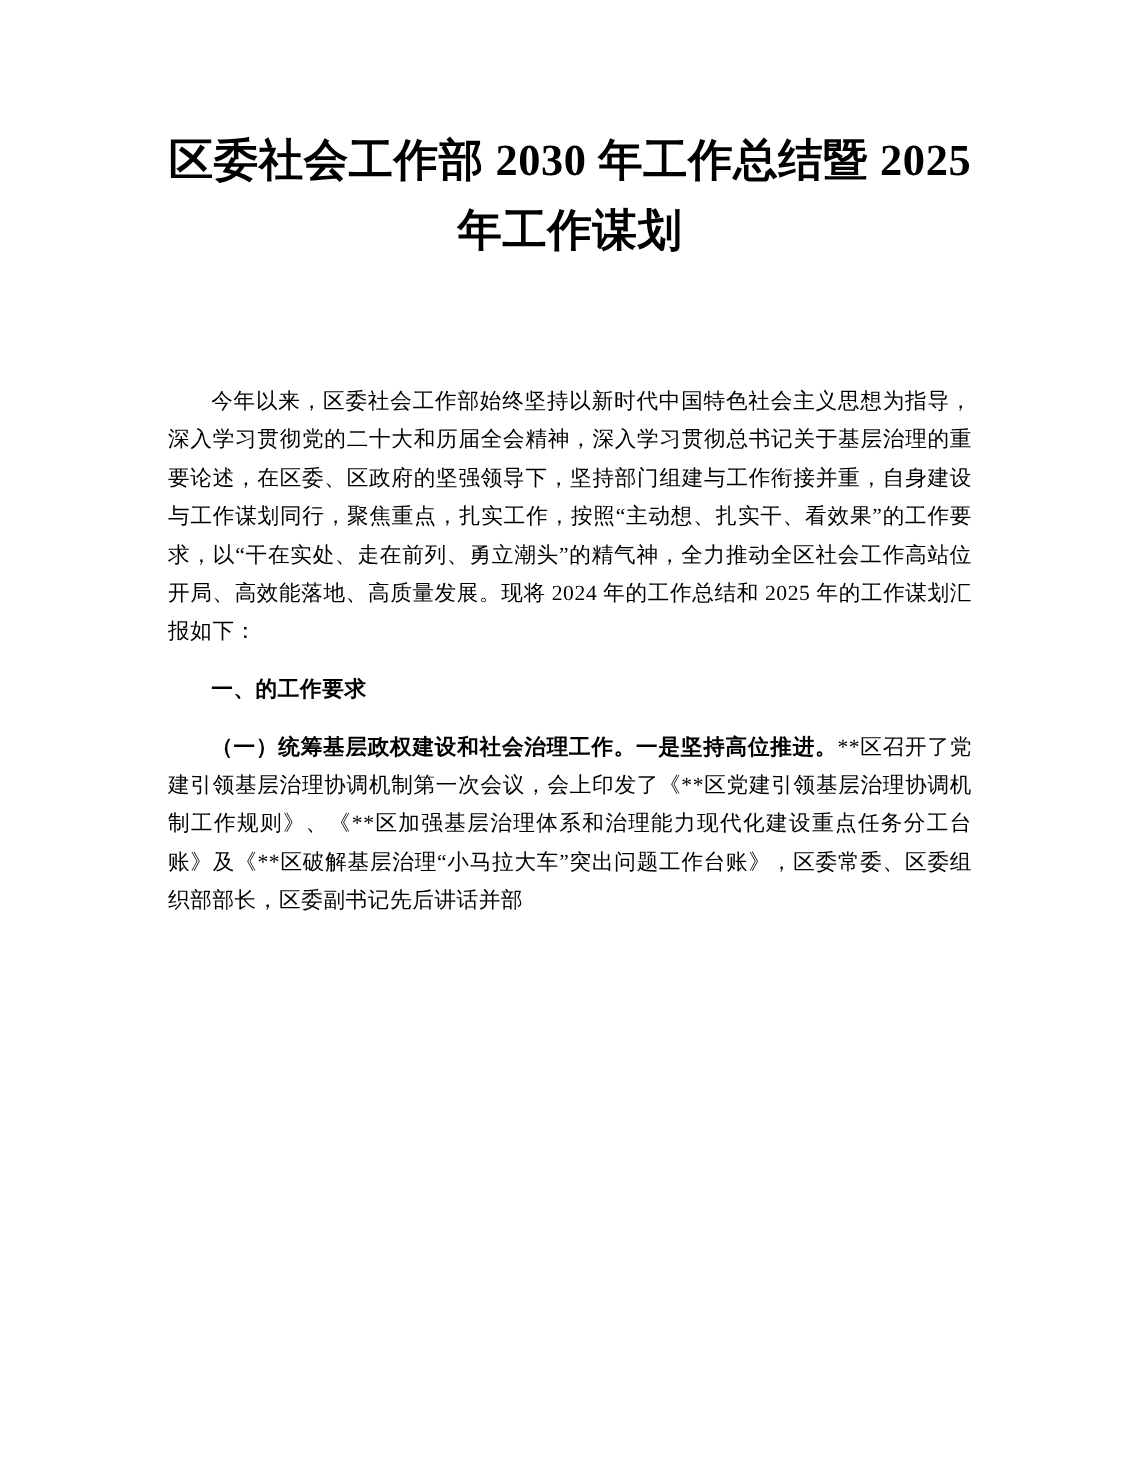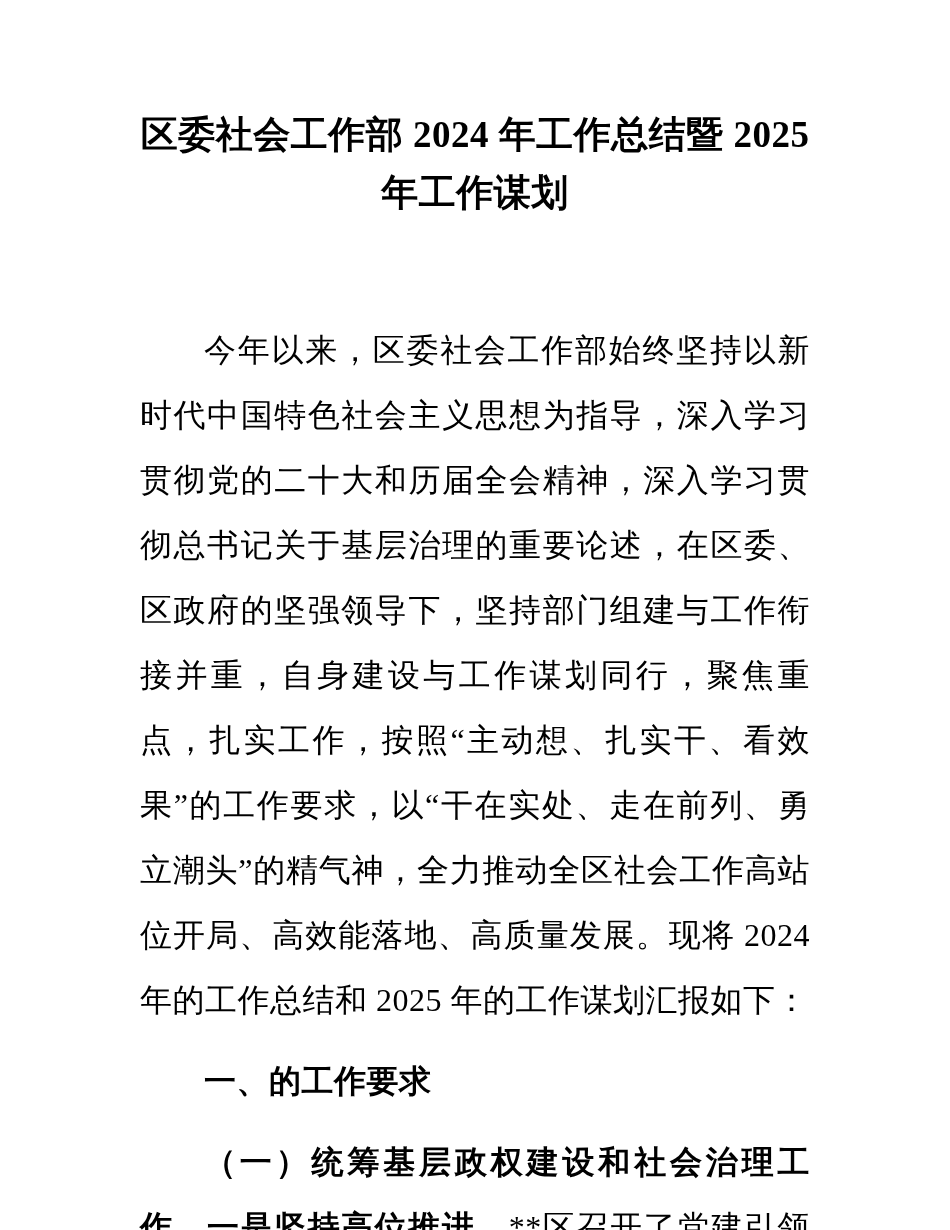--- a/index.html
+++ b/index.html
@@ -21,39 +21,39 @@
   .doc-title {
     margin: 0 0 96px 0;
     font-size: 37px;
     line-height: 58px;
     font-weight: bold;
     text-align: center;
     letter-spacing: 0.5px;
   }
   .body-para {
     margin: 0 0 16px 0;
-    font-size: 32px;
-    line-height: 65px;
+    font-size: 18px;
+    line-height: 32px;
     text-align: justify;
     text-indent: 2em;
     letter-spacing: 0.5px;
   }
   .section-heading {
     font-weight: bold;
   }
   .lead-bold {
     font-weight: bold;
   }
 </style>
 </head>
 <body>
 
 <div class="page">
 
-  <h1 class="doc-title">区委社会工作部 2024 年工作总结暨 2025 年工作谋划</h1>
+  <h1 class="doc-title">区委社会工作部 2030 年工作总结暨 2025 年工作谋划</h1>
 
   <p class="body-para">今年以来，区委社会工作部始终坚持以新时代中国特色社会主义思想为指导，深入学习贯彻党的二十大和历届全会精神，深入学习贯彻总书记关于基层治理的重要论述，在区委、区政府的坚强领导下，坚持部门组建与工作衔接并重，自身建设与工作谋划同行，聚焦重点，扎实工作，按照“主动想、扎实干、看效果”的工作要求，以“干在实处、走在前列、勇立潮头”的精气神，全力推动全区社会工作高站位开局、高效能落地、高质量发展。现将 2024 年的工作总结和 2025 年的工作谋划汇报如下：</p>
 
   <p class="body-para section-heading">一、的工作要求</p>
 
   <p class="body-para"><span class="lead-bold">（一）统筹基层政权建设和社会治理工作。一是坚持高位推进。</span><span>**区召开了党建引领基层治理协调机制第一次会议，会上印发了《**区党建引领基层治理协调机制工作规则》、《**区加强基层治理体系和治理能力现代化建设重点任务分工台账》及《**区破解基层治理“小马拉大车”突出问题工作台账》，区委常委、区委组织部部长，区委副书记先后讲话并部</span></p>
 
 </div>
 
 </body></html>

